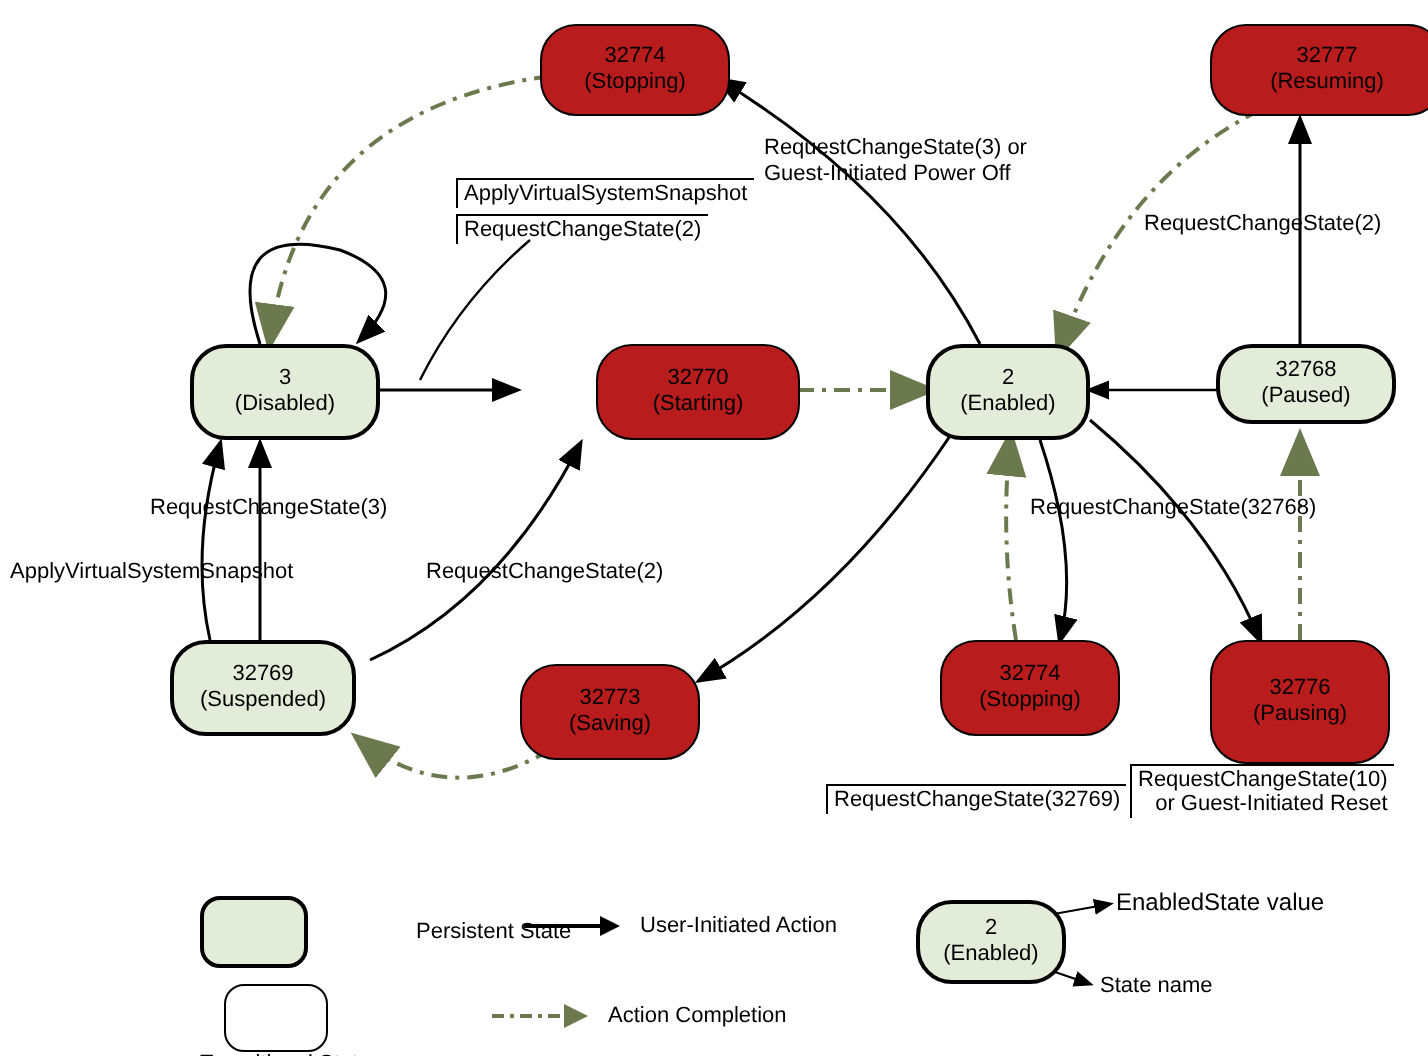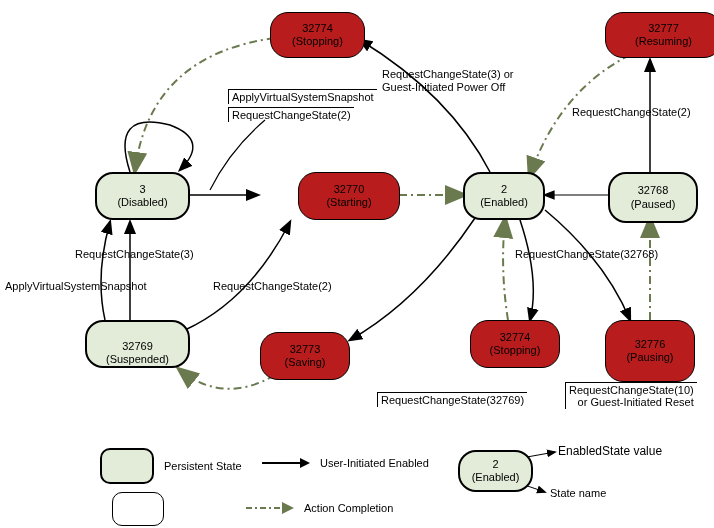--- a/index.html
+++ b/index.html
@@ -111,26 +111,26 @@
   <div class="node" style="left:258px;top:172px;width:102px;height:48px;margin-left:40px;">
     <span>32770</span>
     <span>(Starting)</span>
   </div>
 
   <div class="node persistent" style="left:463px;top:172px;width:82px;height:48px;">
     <span>2</span>
     <span>(Enabled)</span>
   </div>
 
-  <div class="node persistent" style="left:608px;top:172px;width:90px;height:51px;">
+  <div class="node persistent" style="left:608px;top:172px;width:90px;height:40px;">
     <span>32768</span>
     <span>(Paused)</span>
   </div>
 
-  <div class="node persistent" style="left:85px;top:320px;width:105px;height:48px;justify-content:flex-end;">
+  <div class="node persistent" style="left:85px;top:320px;width:93px;height:48px;">
     <span>32769</span>
     <span>(Suspended)</span>
   </div>
 
   <div class="node" style="left:260px;top:332px;width:90px;height:48px;">
     <span>32773</span>
     <span>(Saving)</span>
   </div>
 
   <div class="node" style="left:470px;top:320px;width:90px;height:48px;">
@@ -151,38 +151,38 @@
     <span>Guest-Initiated Power Off</span>
   </div>
 
   <div class="label b" style="left:572px;top:106px;"><span>RequestChangeState(2)</span></div>
 
   <div class="label b" style="left:75px;top:248px;"><span>RequestChangeState(3)</span></div>
   <div class="label b" style="left:5px;top:280px;"><span>ApplyVirtualSystemSnapshot</span></div>
   <div class="label b" style="left:213px;top:280px;"><span>RequestChangeState(2)</span></div>
   <div class="label b" style="left:515px;top:248px;"><span>RequestChangeState(32768)</span></div>
 
-  <div class="small-note" style="left:377px;top:392px;text-align:right;"><span class="b">RequestChangeState(32769)</span></div>
+  <div class="small-note" style="left:413px;top:392px;text-align:right;"><span class="b">RequestChangeState(32769)</span></div>
   <div class="small-note" style="left:565px;top:382px;text-align:right;">
     <span class="b">RequestChangeState(10)</span><br>
     <span>or Guest-Initiated Reset</span>
   </div>
 
-  <div class="legend-row" style="left:100px;top:448px;">
+  <div class="legend-row" style="left:100px;top:448px;gap:44px;">
     <div class="legend-box persistent"></div>
     <span>Persistent State</span>
   </div>
   <div class="legend-row" style="left:260px;top:452px;">
     <div class="legend-arrow">
       <svg viewBox="0 0 50 22">
           <line x1="2" y1="11" x2="40" y2="11" stroke="#000" stroke-width="2"></line>
           <path d="M40,6 L50,11 L40,16 Z" fill="#000"></path>
         </svg>
     </div>
-    <span>User-Initiated Enabled</span>
+    <span>User-Initiated Action</span>
   </div>
 
   <div class="node persistent" style="left:458px;top:450px;width:75px;height:42px;">
     <span>2</span>
     <span>(Enabled)</span>
   </div>
   <div class="label" style="left:558px;top:445px;">
     <span class="b biglabel">EnabledState value</span>
   </div>
   <div class="label" style="left:550px;top:487px;">

